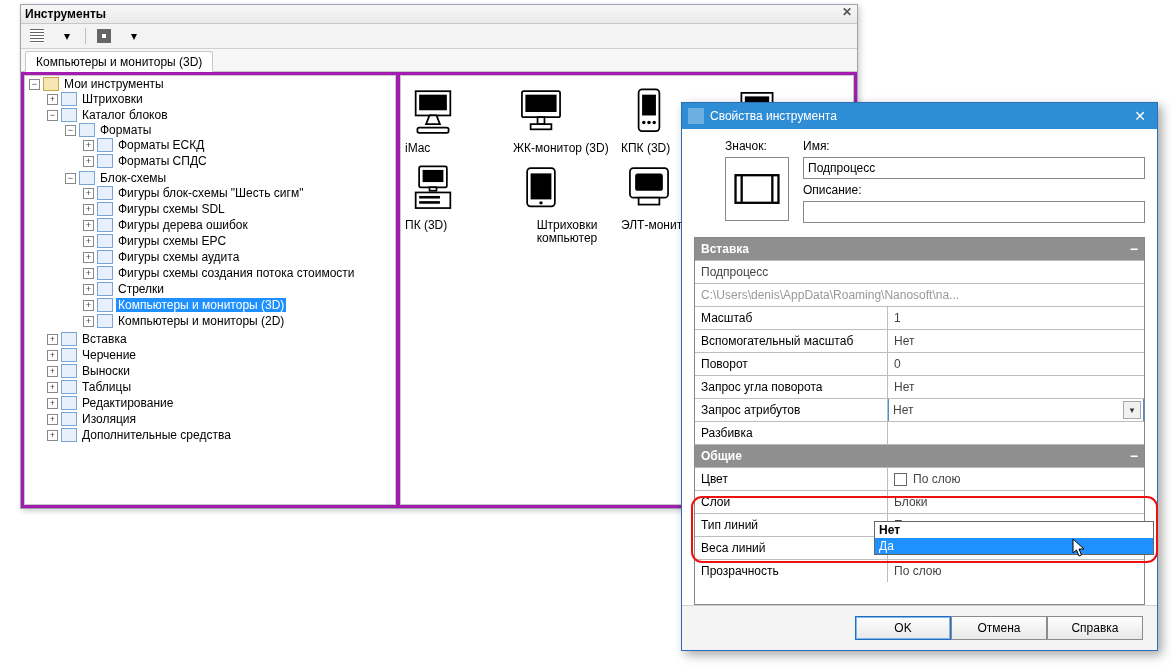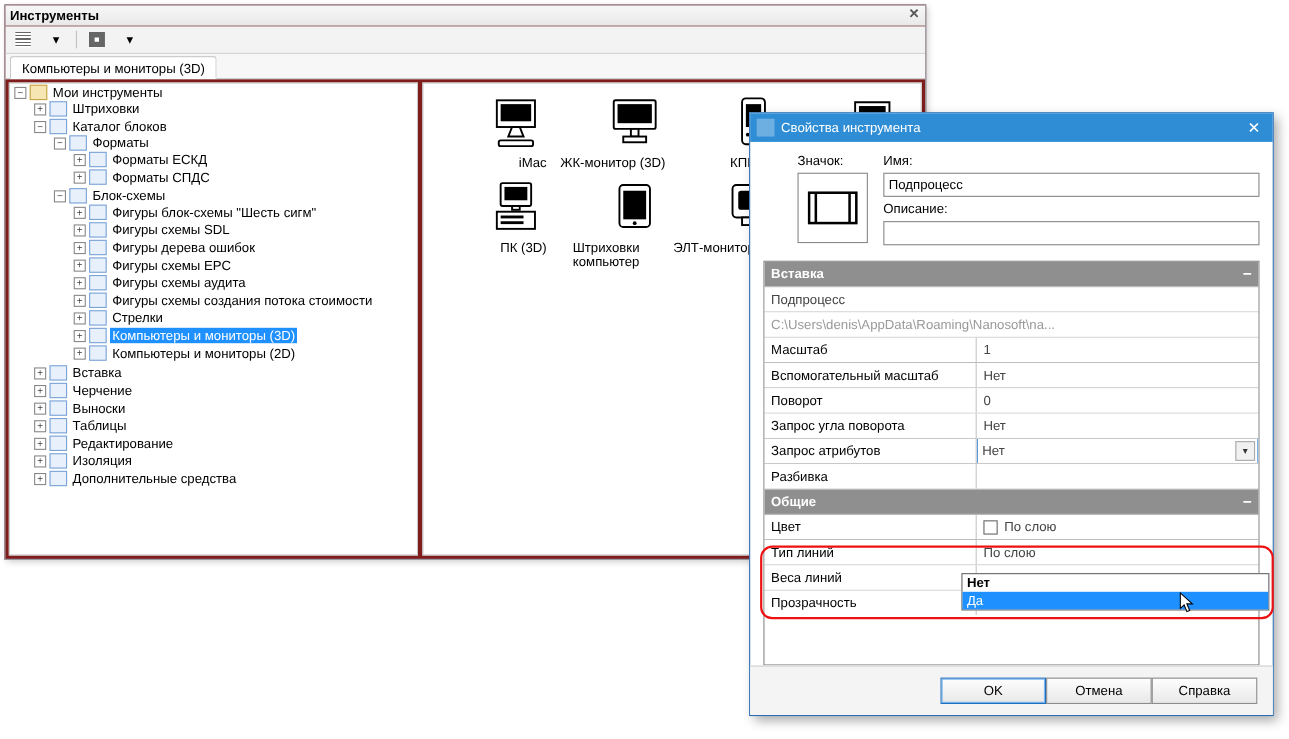--- a/index.html
+++ b/index.html
@@ -11,24 +11,24 @@
     color: #000;
   }
   .wrap {
     position: relative;
     width: 1172px;
     height: 672px;
   }
   
   .palette {
     position: absolute;
-    left: 4px; top: 4px;
+    left: 20px; top: 4px;
     width: 836px;  
     height: 503px;
-    background: #7f1d1d;
+    background: #a21caf;
     border: 1px solid #9ca3af;
     box-shadow: 2px 2px 6px rgba(0,0,0,.2);
     display: flex;
     flex-direction: column;
   }
   .palette-title {
     height: 18px;
     background: linear-gradient(#f7f7f7,#e9e9e9);
     border-bottom: 1px solid #c8c8c8;
     display: flex;
@@ -98,21 +98,21 @@
     margin:3px 3px 3px 2px;
     background:#fff;
     display:flex;
     flex-wrap:wrap;
     align-content:flex-start;
     padding:8px 4px;
     overflow:hidden;
   }
   .thumb {
     width:108px;
-    display:flex; flex-direction:column; align-items:flex-end;
+    display:flex; flex-direction:column; align-items:flex-start;
     margin-bottom:6px;
   }
   .thumb .pic {
     width:56px;height:56px;
     display:flex;align-items:center;justify-content:center;
   }
   .thumb svg {max-width:52px;max-height:52px;}
   .thumb .cap {
     text-align:center;
     margin-top:2px;
@@ -675,20 +675,24 @@
             <span class="collapse">−</span>
         </div>
         <div class="pg-row">
             <div class="pg-name">Цвет</div>
             <div class="pg-val">
               <span class="layer-swatch"></span>
               <span>По слою</span>
             </div>
           </div>
         <div class="pg-row">
+            <div class="pg-name">Слой</div>
+            <div class="pg-val">Блоки</div>
+          </div>
+        <div class="pg-row">
             <div class="pg-name">Тип линий</div>
             <div class="pg-val">
               <span>По слою</span>
             </div>
           </div>
         <div class="pg-row">
             <div class="pg-name">Веса линий</div>
             <div class="pg-val">
               <span class="ltype-line"></span>
               <span>По слою</span>

